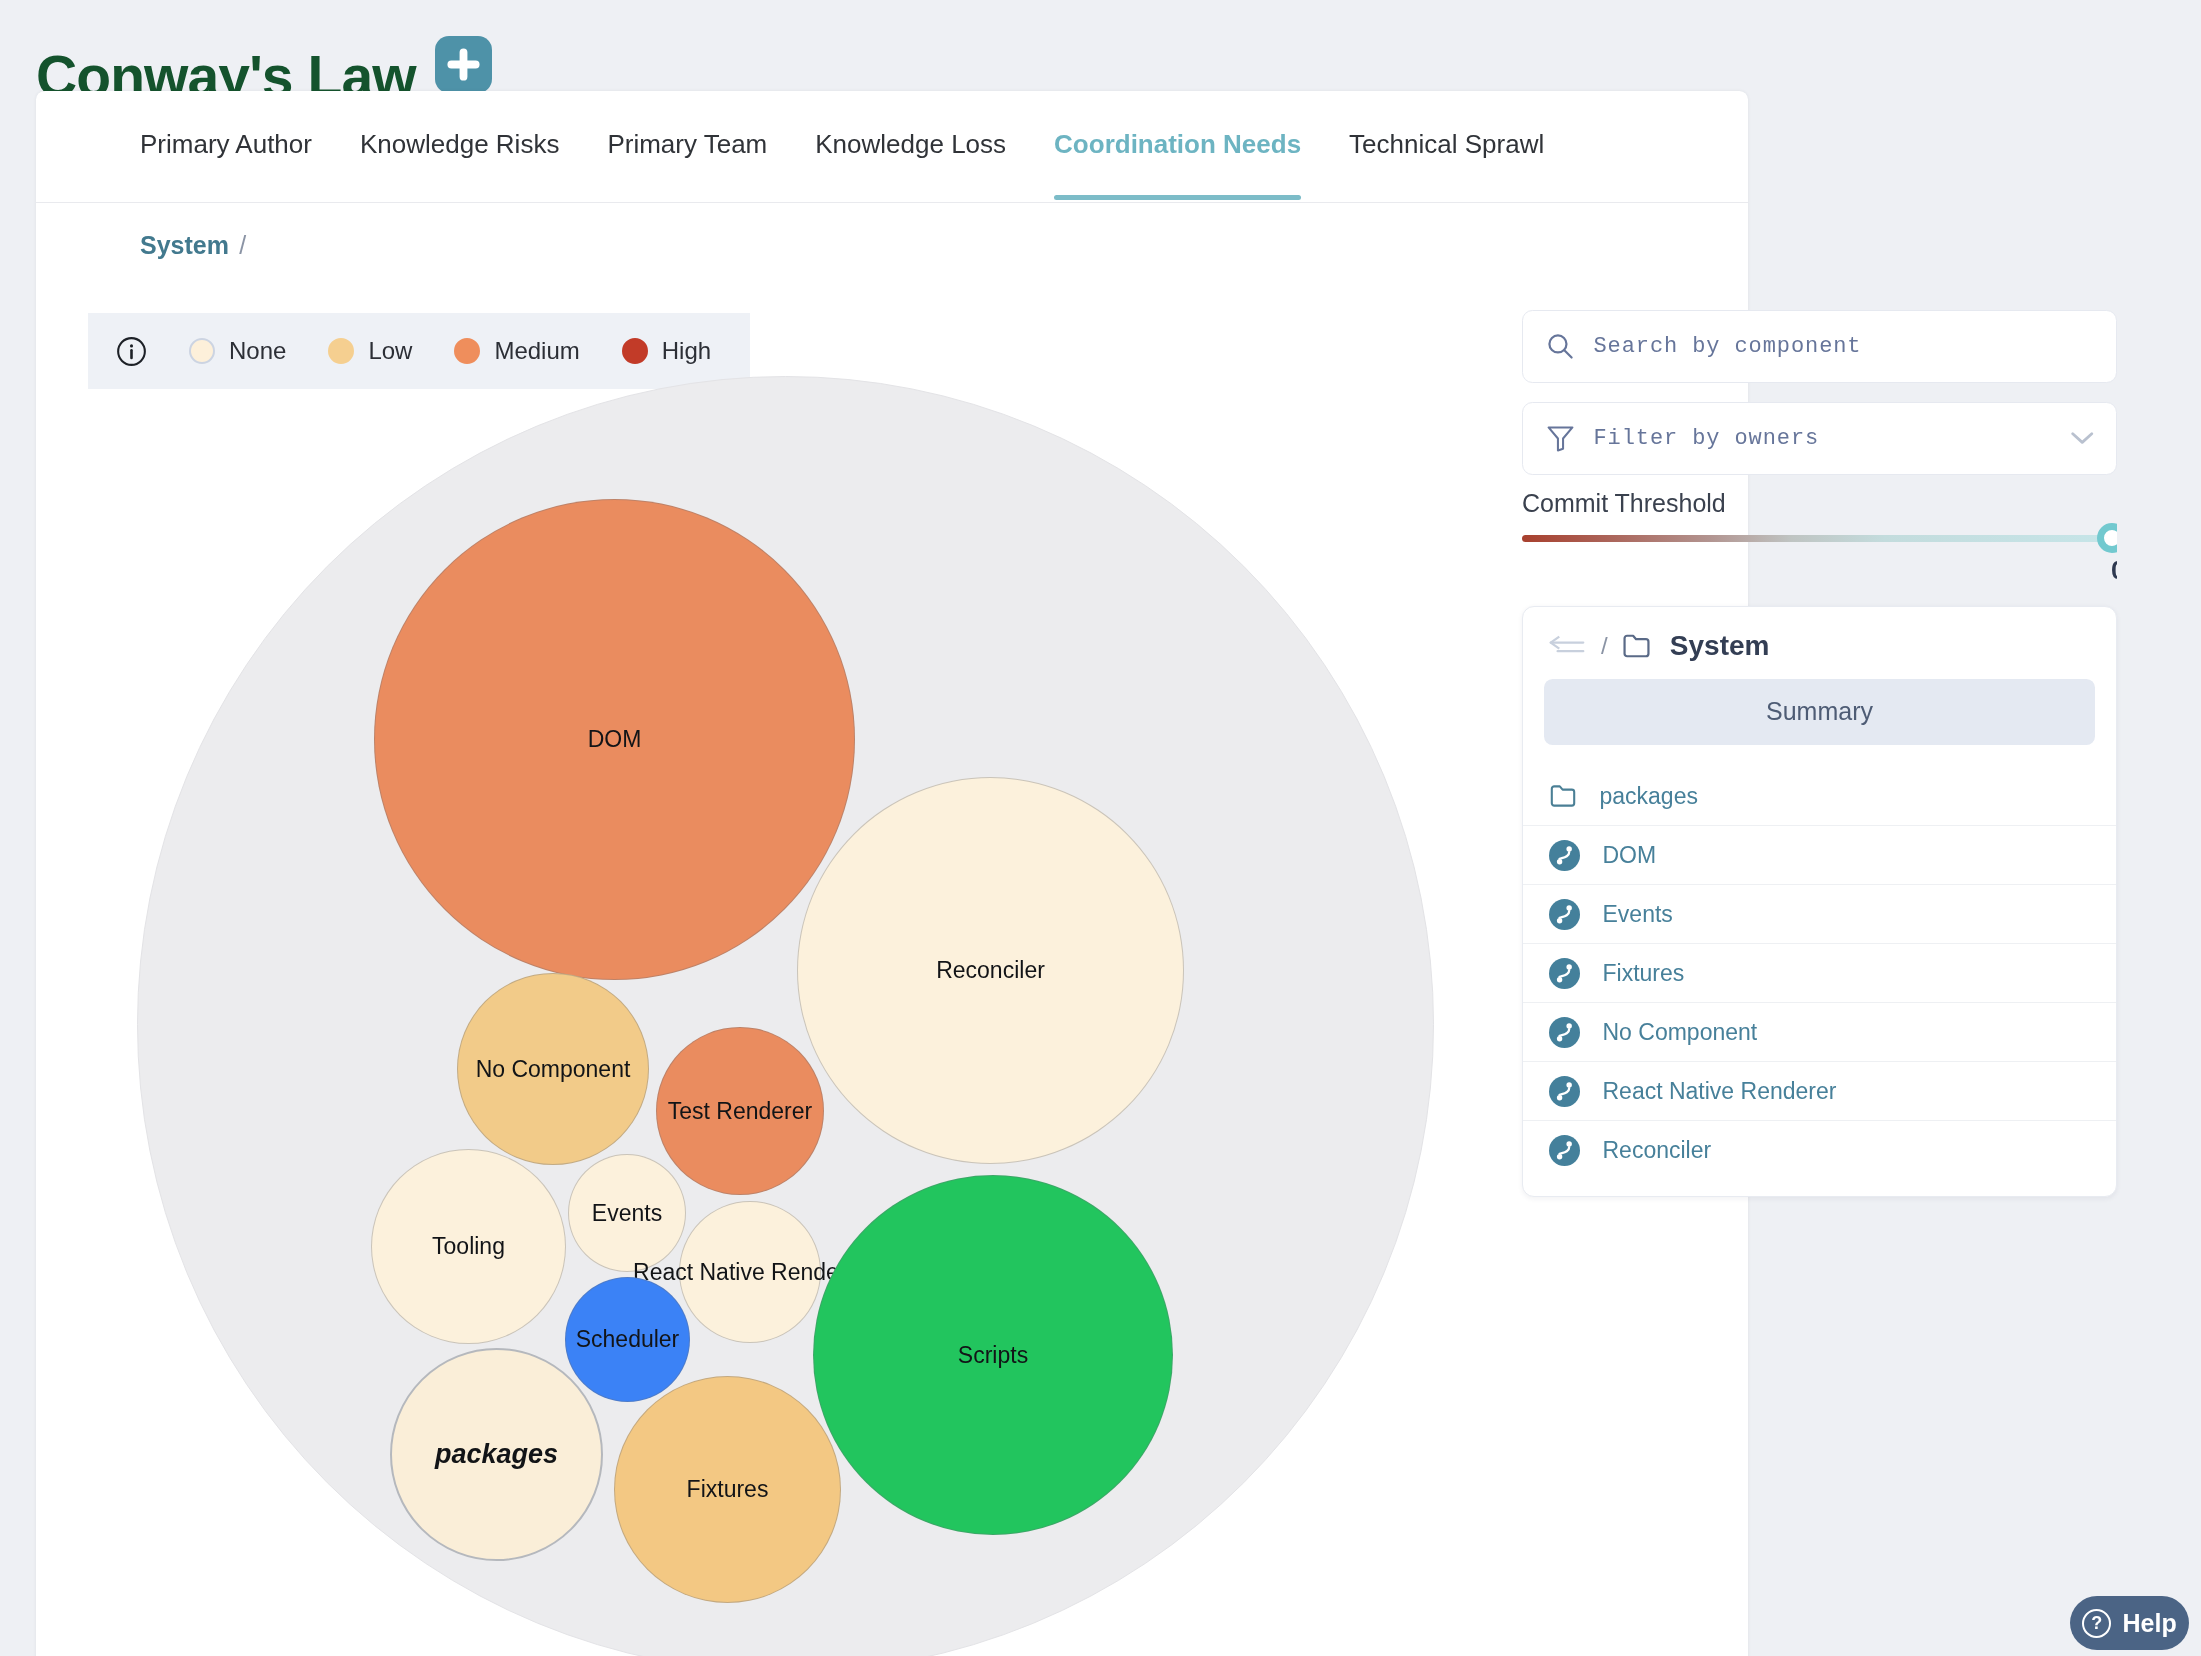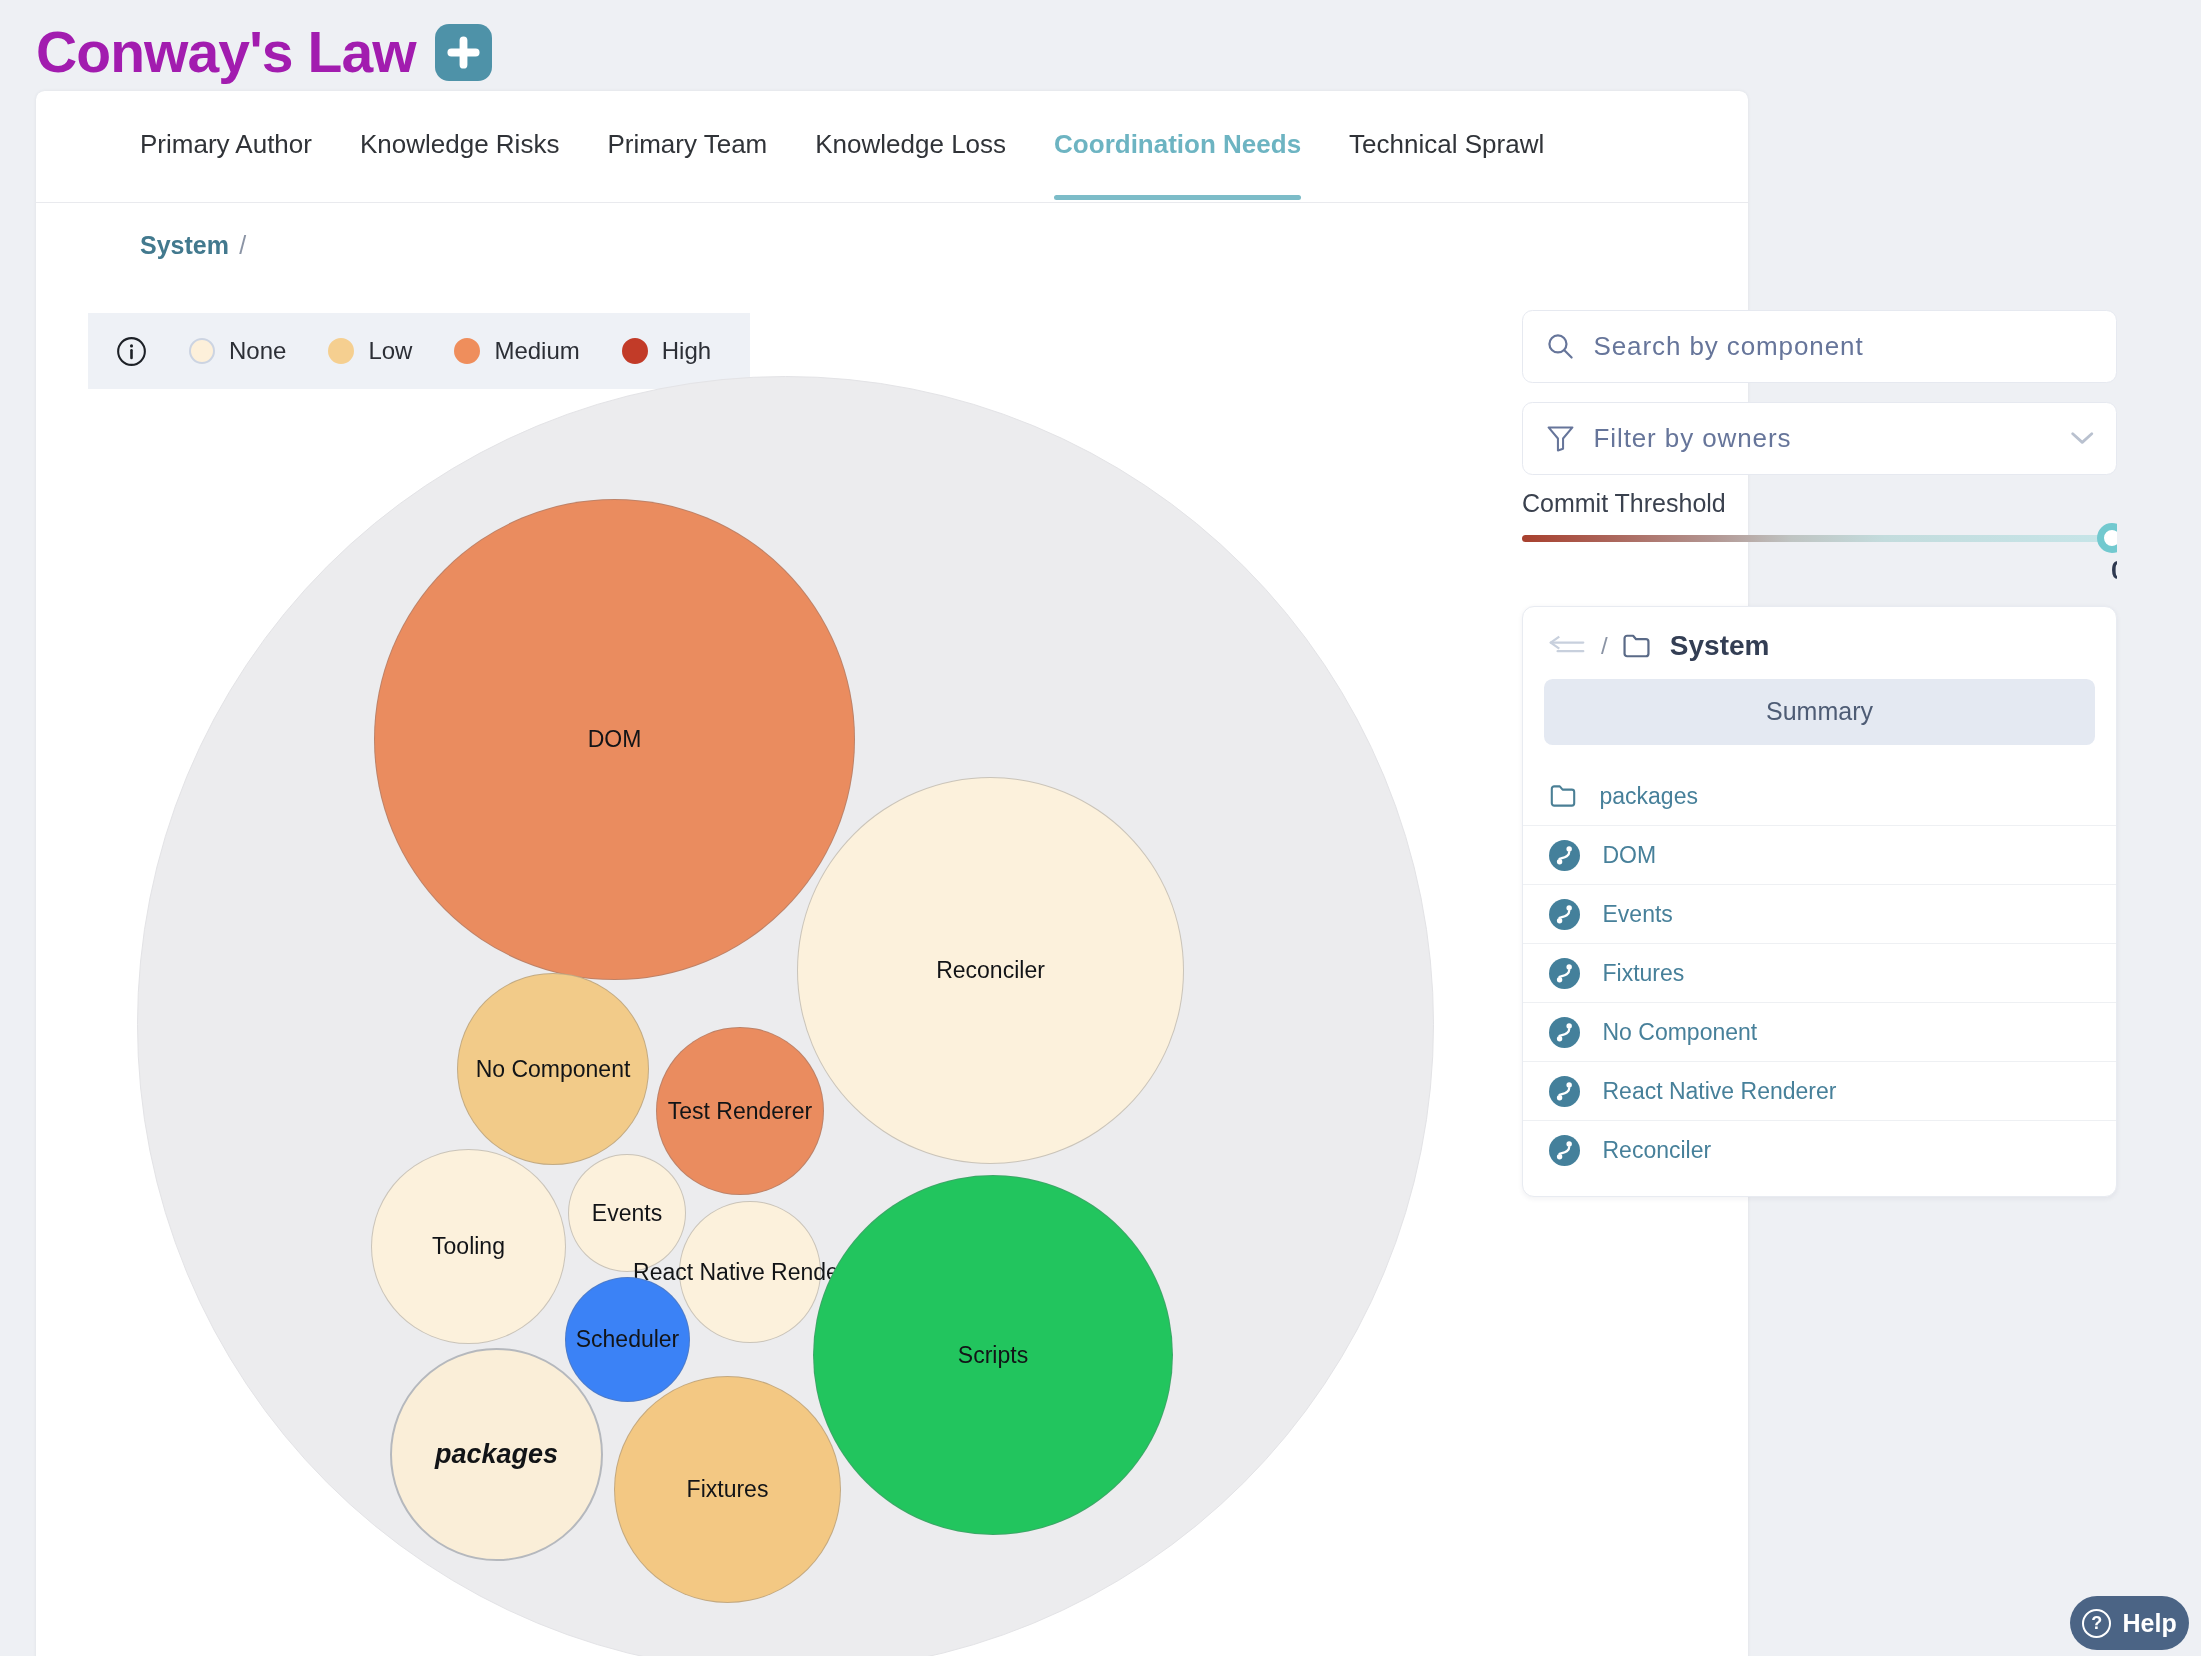--- a/index.html
+++ b/index.html
@@ -5,21 +5,21 @@
   * { margin:0; padding:0; box-sizing:border-box; }
   html,body { width:2202px; height:1657px; overflow:hidden; }
   body {
     font-family:"Liberation Sans", sans-serif;
     background:#eef0f4;
     position:relative;
     color:#2c2f36;
   }
   
   .app-header { position:absolute; left:36px; top:19px; display:flex; align-items:center; gap:19px; }
-  .app-title { font-size:57px; font-weight:700; color:#a21caf; letter-spacing:-0.9px; }
+  .app-title { font-size:57px; font-weight:700; color:#14532d; letter-spacing:-0.9px;margin-top:24px; }
   .add-btn {
     width:57px; height:57px; border-radius:14px; background:#4e92a8;
     display:flex; align-items:center; justify-content:center; cursor:pointer;
   }
   
   .card {
     position:absolute; left:36px; top:91px; width:1712px; height:1566px;
     background:#ffffff; border-radius:8.6px 8.6px 0 0;
     box-shadow:0 0.9px 3.5px rgba(40,50,70,.08);
   }
@@ -51,21 +51,21 @@
     white-space:nowrap; font-size:23px; color:#121417; cursor:pointer;
   }
   .bubble.outer { cursor:default; border:0.9px solid #e3e3e6; }
   .bubble.italic-label { font-style:italic; font-size:27px; font-weight:600; }
   
   .rc-box {
     position:absolute; left:1486px; width:595px; height:73px; background:#fff;
     border:1.7px solid #e6e9f0; border-radius:10.4px;
     display:flex; align-items:center; padding:0 22.5px; gap:19px; cursor:text;
   }
-  .rc-box .ph { font-size:26px; color:#66759a; letter-spacing:0.9px; }
+  .rc-box .ph { font-size:22px; color:#66759a; letter-spacing:0.9px;font-family:Liberation Mono, monospace; }
   .rc-box .chev { margin-left:auto; }
   .threshold-label { position:absolute; left:1486px; top:398px; font-size:25px; color:#3a414e; }
   .slider-wrap { position:absolute; left:1486px; top:428px; width:595px; height:76px; overflow:hidden; }
   .slider-track {
     position:absolute; left:0; top:15.6px; width:585px; height:7.8px; border-radius:4.3px;
     background:linear-gradient(90deg,#a8402e 0%,#ab6257 14%,#b29490 32%,#bfc4c2 46%,#c3dcdd 62%,#c6e5e8 100%);
   }
   .slider-handle {
     position:absolute; left:575px; top:4.3px; width:30px; height:30px; border-radius:50%;
     background:#fff; border:7px solid #72c9cf; cursor:pointer;

